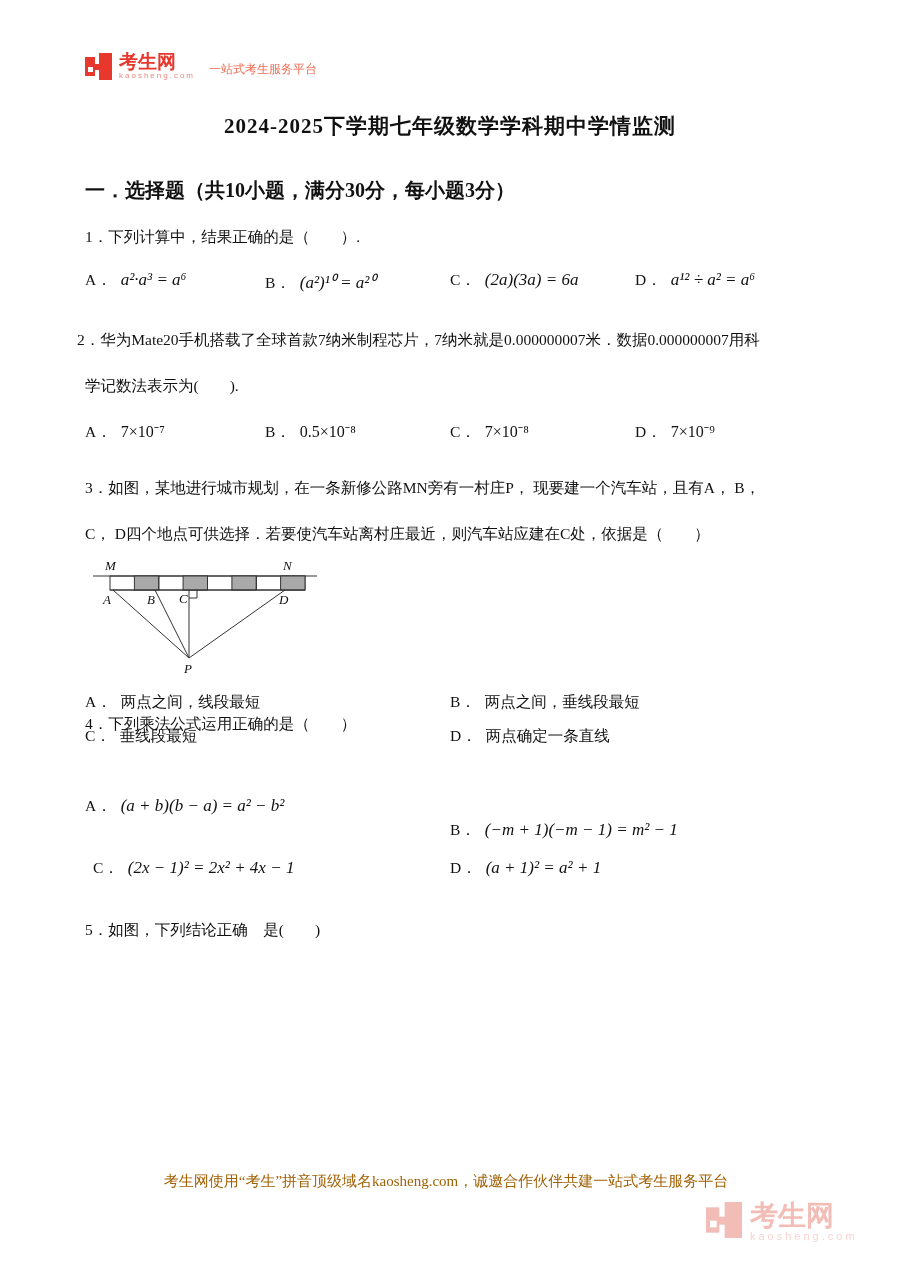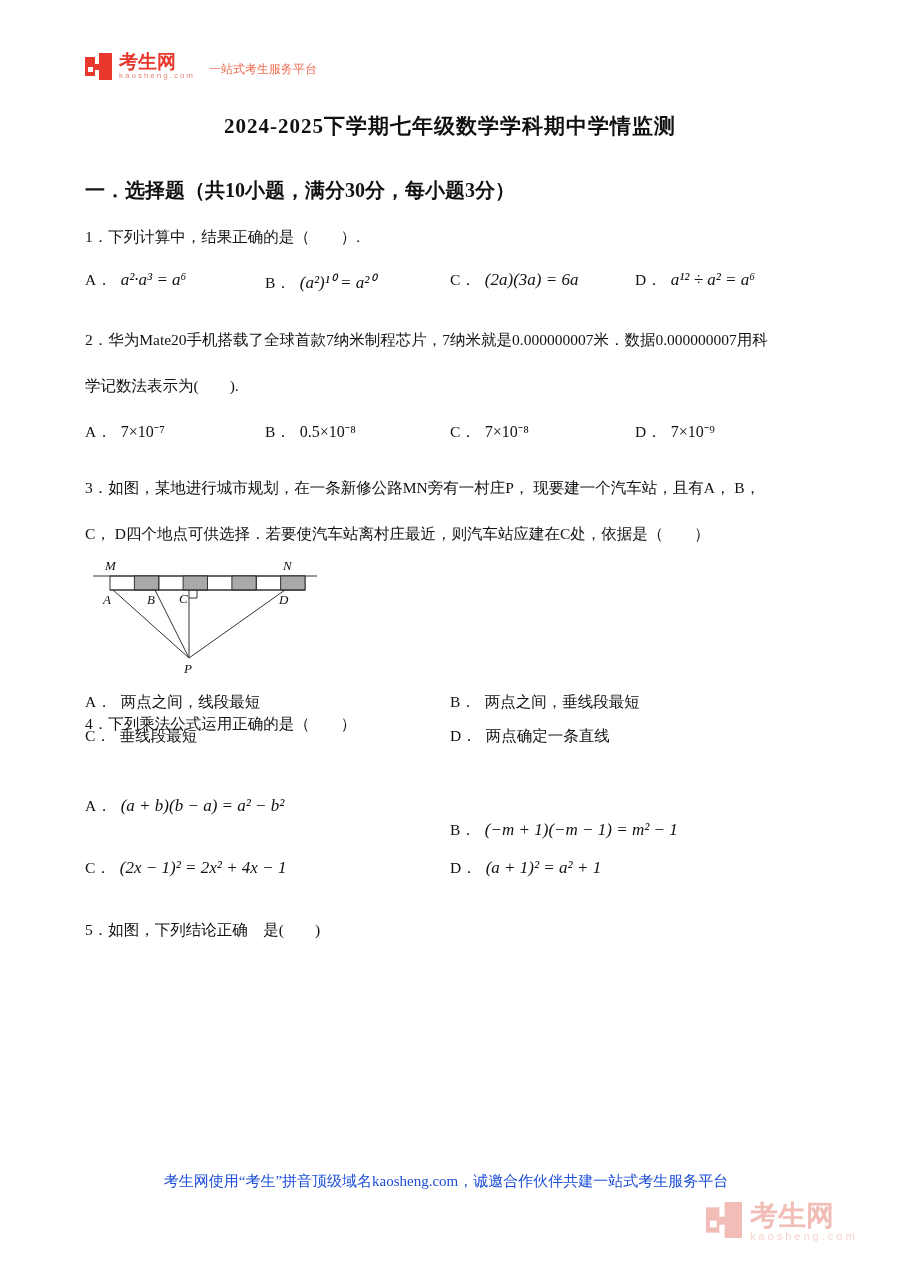--- a/index.html
+++ b/index.html
@@ -24,21 +24,21 @@
   .qtext { font-size:15.5px; white-space:nowrap; }
   .optrow { height:34px; width:760px; }
   .opt  { position:absolute; top:0; white-space:nowrap; font-size:15.5px; }
   .olab { margin-right:9px; }
   .math { font-style:italic; font-size:17px; }
   .num  { font-style:normal; font-size:16px; }
 
   .fig text { font-family:"Liberation Serif", serif; font-size:13px; font-style:italic; fill:#111; }
   .fig line, .fig path, .fig rect, .fig polyline { stroke:#333; stroke-width:1; }
 
-  .footer { left:0; top:1172px; width:892px; text-align:center; font-size:15px; color:#1d4ed8; }
+  .footer { left:0; top:1172px; width:892px; text-align:center; font-size:15px; color:#a16207; }
 
   .watermark { display:flex; align-items:flex-start; }
   .wm-txt { margin-left:8px; }
   .wm-cn { color:#f2bdb6; font-weight:bold; font-size:28px; line-height:28px; font-family:"Liberation Sans", sans-serif; }
   .wm-en { color:#f6d4cf; font-size:11px; letter-spacing:3px; font-family:"Liberation Sans", sans-serif; }
 </style>
 </head>
 <body>
 
 <div class="page">
@@ -61,21 +61,21 @@
   <div class="abs sec">一．选择题（共10小题，满分30分，每小题3分）</div>
 
   <div class="abs qtext" style="top:227px;left:85px;">1．下列计算中，结果正确的是（　　）.</div>
   <div class="abs optrow" style="top:270px;left:85px;">
     <span class="opt" style="left:0px;"><span class="olab">A．</span><span class="math">a²·a³ = a⁶</span></span>
     <span class="opt" style="left:180px;"><span class="olab">B．</span><span class="math">(a²)¹⁰ = a²⁰</span></span>
     <span class="opt" style="left:365px;"><span class="olab">C．</span><span class="math">(2a)(3a) = 6a</span></span>
     <span class="opt" style="left:550px;"><span class="olab">D．</span><span class="math">a¹² ÷ a² = a⁶</span></span>
   </div>
 
-  <div class="abs qtext" style="top:330px;left:85px;text-align:right;">2．华为Mate20手机搭载了全球首款7纳米制程芯片，7纳米就是0.000000007米．数据0.000000007用科</div>
+  <div class="abs qtext" style="top:330px;left:77px;text-align:right;">2．华为Mate20手机搭载了全球首款7纳米制程芯片，7纳米就是0.000000007米．数据0.000000007用科</div>
   <div class="abs qtext" style="top:376px;left:85px;">学记数法表示为(　　).</div>
   <div class="abs optrow" style="top:420px;left:85px;">
     <span class="opt" style="left:0px;"><span class="olab">A．</span><span class="num">7×10⁻⁷</span></span>
     <span class="opt" style="left:180px;"><span class="olab">B．</span><span class="num">0.5×10⁻⁸</span></span>
     <span class="opt" style="left:365px;"><span class="olab">C．</span><span class="num">7×10⁻⁸</span></span>
     <span class="opt" style="left:550px;"><span class="olab">D．</span><span class="num">7×10⁻⁹</span></span>
   </div>
 
   <div class="abs qtext" style="top:478px;left:85px;">3．如图，某地进行城市规划，在一条新修公路MN旁有一村庄P，  现要建一个汽车站，且有A，  B，</div>
   <div class="abs qtext" style="top:524px;left:85px;">C，  D四个地点可供选择．若要使汽车站离村庄最近，则汽车站应建在C处，依据是（　　）</div>
@@ -118,21 +118,21 @@
     <span class="opt" style="left:0px;"><span class="olab">C．</span><span>垂线段最短</span></span>
     <span class="opt" style="left:365px;"><span class="olab">D．</span><span>两点确定一条直线</span></span>
   </div>
 
   <div class="abs qtext" style="top:714px;left:85px;">4．下列乘法公式运用正确的是（　　）</div>
   <div class="abs optrow" style="top:796px;left:85px;">
     <span class="opt" style="left:0px;"><span class="olab">A．</span><span class="math">(a + b)(b − a) = a² − b²</span></span>
     <span class="opt" style="left:365px;margin-top:24px;"><span class="olab">B．</span><span class="math">(−m + 1)(−m − 1) = m² − 1</span></span>
   </div>
   <div class="abs optrow" style="top:858px;left:85px;">
-    <span class="opt" style="left:0px;"><span class="olab">C．</span><span class="math">(2x − 1)² = 2x² + 4x − 1</span></span>
+    <span class="opt" style="left:8px;"><span class="olab">C．</span><span class="math">(2x − 1)² = 2x² + 4x − 1</span></span>
     <span class="opt" style="left:365px;"><span class="olab">D．</span><span class="math">(a + 1)² = a² + 1</span></span>
   </div>
 
   <div class="abs qtext" style="top:920px;left:85px;">5．如图，下列结论正确　是(　　)</div>
 
   <div class="abs footer">考生网使用“考生”拼音顶级域名kaosheng.com，诚邀合作伙伴共建一站式考生服务平台</div>
 
   <div class="abs watermark" style="top:1202px;left:706px;">
     <svg width="36" height="36" viewBox="0 0 27 27">
       <rect x="0" y="4" width="10" height="19" fill="#f2bdb6"></rect>

